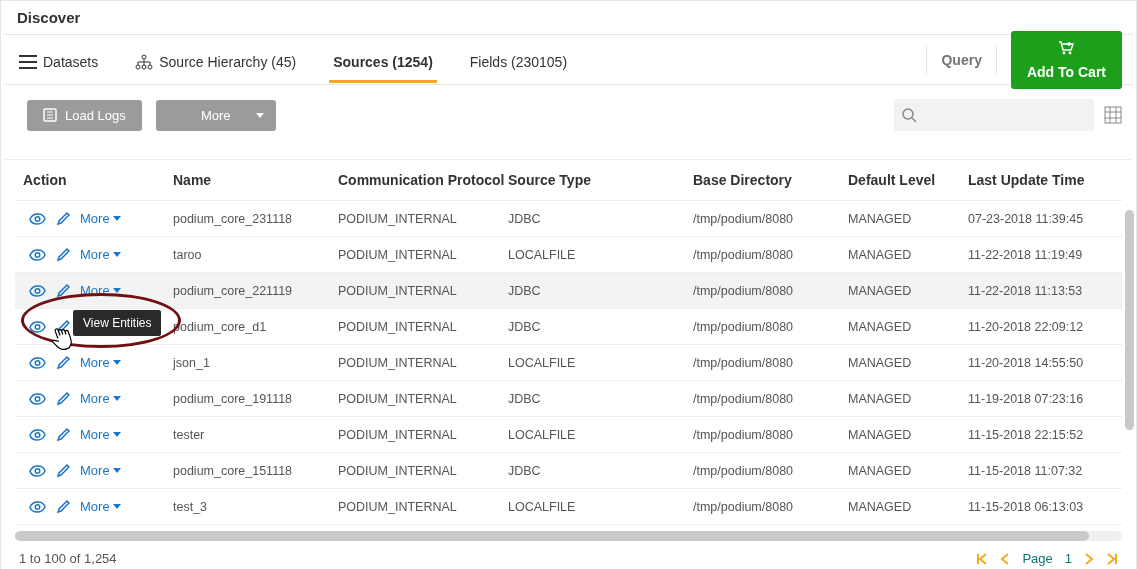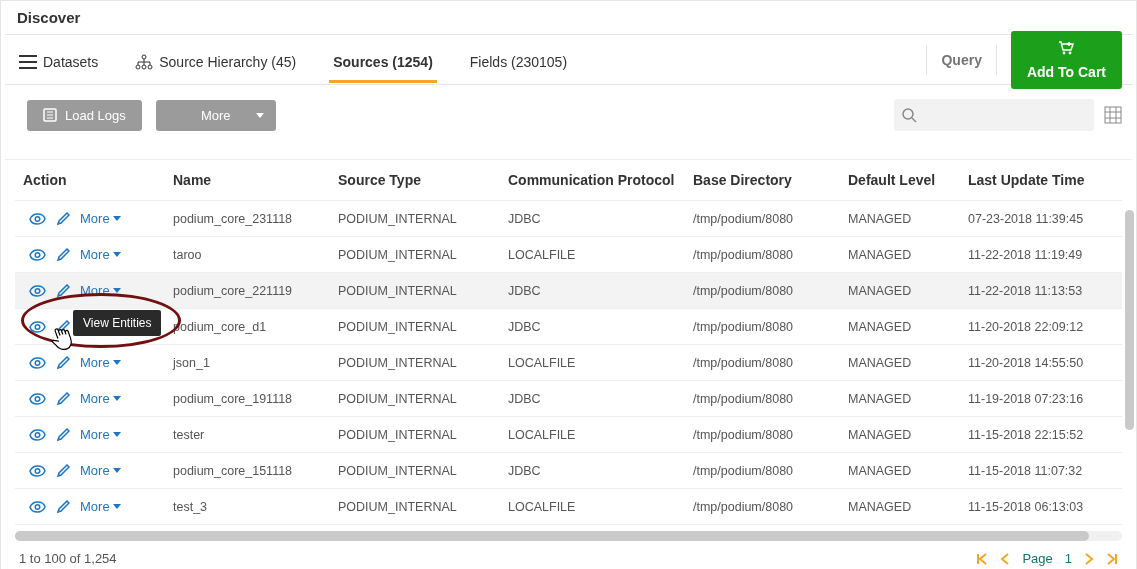--- a/index.html
+++ b/index.html
@@ -306,22 +306,22 @@
           </svg>
       </span>
     </div>
   </div>
 
   <div class="table-wrap">
     <div class="vscroll"></div>
     <div class="thead">
       <div>Action</div>
       <div>Name</div>
+      <div>Communication Protocol</div>
       <div>Source Type</div>
-      <div>Communication Protocol</div>
       <div>Base Directory</div>
       <div>Default Level</div>
       <div>Last Update Time</div>
     </div>
     <div id="rows">
         <div class="trow">
           <div class="action-cell">
             <span class="eye">
               <svg width="17" height="12" viewBox="0 0 17 12">
                 <path d="M1 6c2-4 5-5 7.5-5S15 2 16 6c-2 4-5 5-7.5 5S2 10 1 6z" fill="none" stroke="#1b77c3" stroke-width="1.5"></path>

